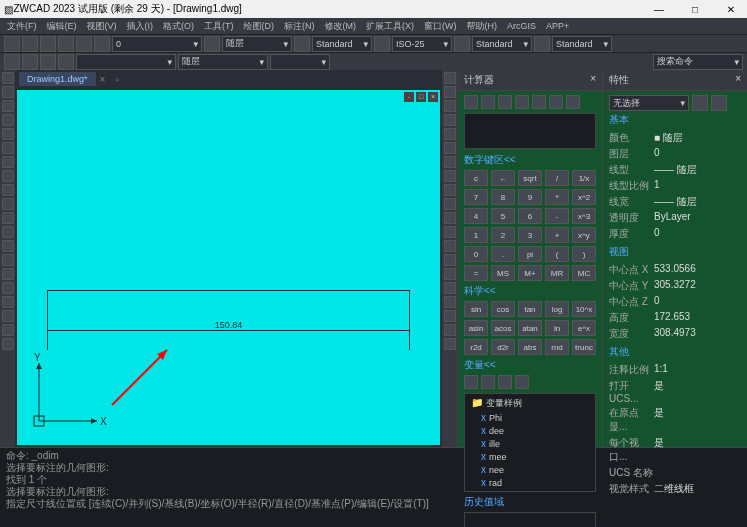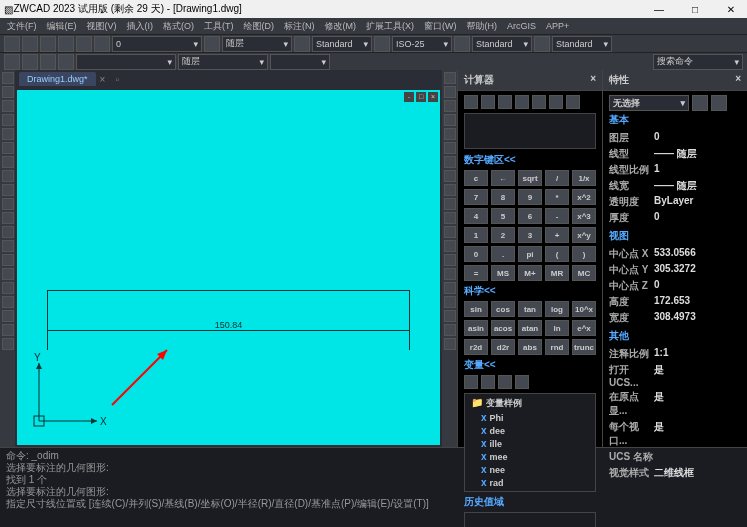--- a/index.html
+++ b/index.html
@@ -22,21 +22,21 @@
 .tab{background:#3a4560;padding:2px 8px;font-size:9px;color:#9cf;border-radius:2px 2px 0 0;}
 .canvas{flex:1;background:#00e5e5;position:relative;margin:2px;}
 .dim-line{position:absolute;left:30px;right:30px;top:200px;border-top:1px solid #003333;}
 .dim-ext{position:absolute;width:1px;background:#003333;height:60px;top:200px;}
 .dim-txt{position:absolute;top:230px;left:50%;transform:translateX(-50%);color:#003333;font-size:9px;}
 .arrow{position:absolute;left:90px;top:250px;width:70px;height:70px;}
 .arrow svg{width:100%;height:100%;}
 .ucs{position:absolute;left:10px;bottom:10px;}
 .righttb{width:15px;background:#363940;display:flex;flex-direction:column;gap:2px;padding:2px 0;align-items:center;}
 .righttb .tbtn{width:12px;height:12px;}
-.panel{width:145px;background:#000000;border-left:1px solid #444;display:flex;flex-direction:column;font-weight:bold;}
+.panel{width:145px;background:#14532d;border-left:1px solid #444;display:flex;flex-direction:column;}
 .panel-hd{background:#363940;padding:3px 6px;font-size:10px;display:flex;justify-content:space-between;border-bottom:1px solid #444;}
 .panel-hd .x{cursor:pointer;}
 .panel-section{padding:4px 6px;}
 .sec-title{color:#5af;font-size:10px;margin:3px 0;cursor:pointer;}
 .keypad{display:grid;grid-template-columns:repeat(5,1fr);gap:3px;}
 .key{background:#444850;border:1px solid #555;height:16px;display:flex;align-items:center;justify-content:center;font-size:8px;cursor:pointer;color:#ccc;}
 .prop-row{display:flex;font-size:9px;padding:1px 0;}
 .prop-row .k{width:45px;color:#aaa;}
 .prop-row .v{flex:1;color:#ddd;}
 .tree-item{font-size:9px;padding:1px 0 1px 14px;color:#ccc;}
@@ -289,20 +289,24 @@
         <span>特性</span>
         <span class="x">×</span>
       </div>
     <div class="panel-section">
       <div class="tcombo" style="width:80px;display:inline-flex">无选择</div>
       <span class="tbtn" style="display:inline-block;vertical-align:top"></span>
       <span class="tbtn" style="display:inline-block;vertical-align:top"></span>
       <div class="sec-title" style="margin-top:2px">基本</div>
       <div id="props-basic">
           <div class="prop-row">
+            <span class="k">颜色</span>
+            <span class="v">■ 随层</span>
+          </div>
+          <div class="prop-row">
             <span class="k">图层</span>
             <span class="v">0</span>
           </div>
           <div class="prop-row">
             <span class="k">线型</span>
             <span class="v"> —— 随层</span>
           </div>
           <div class="prop-row">
             <span class="k">线型比例</span>
             <span class="v">1</span>

